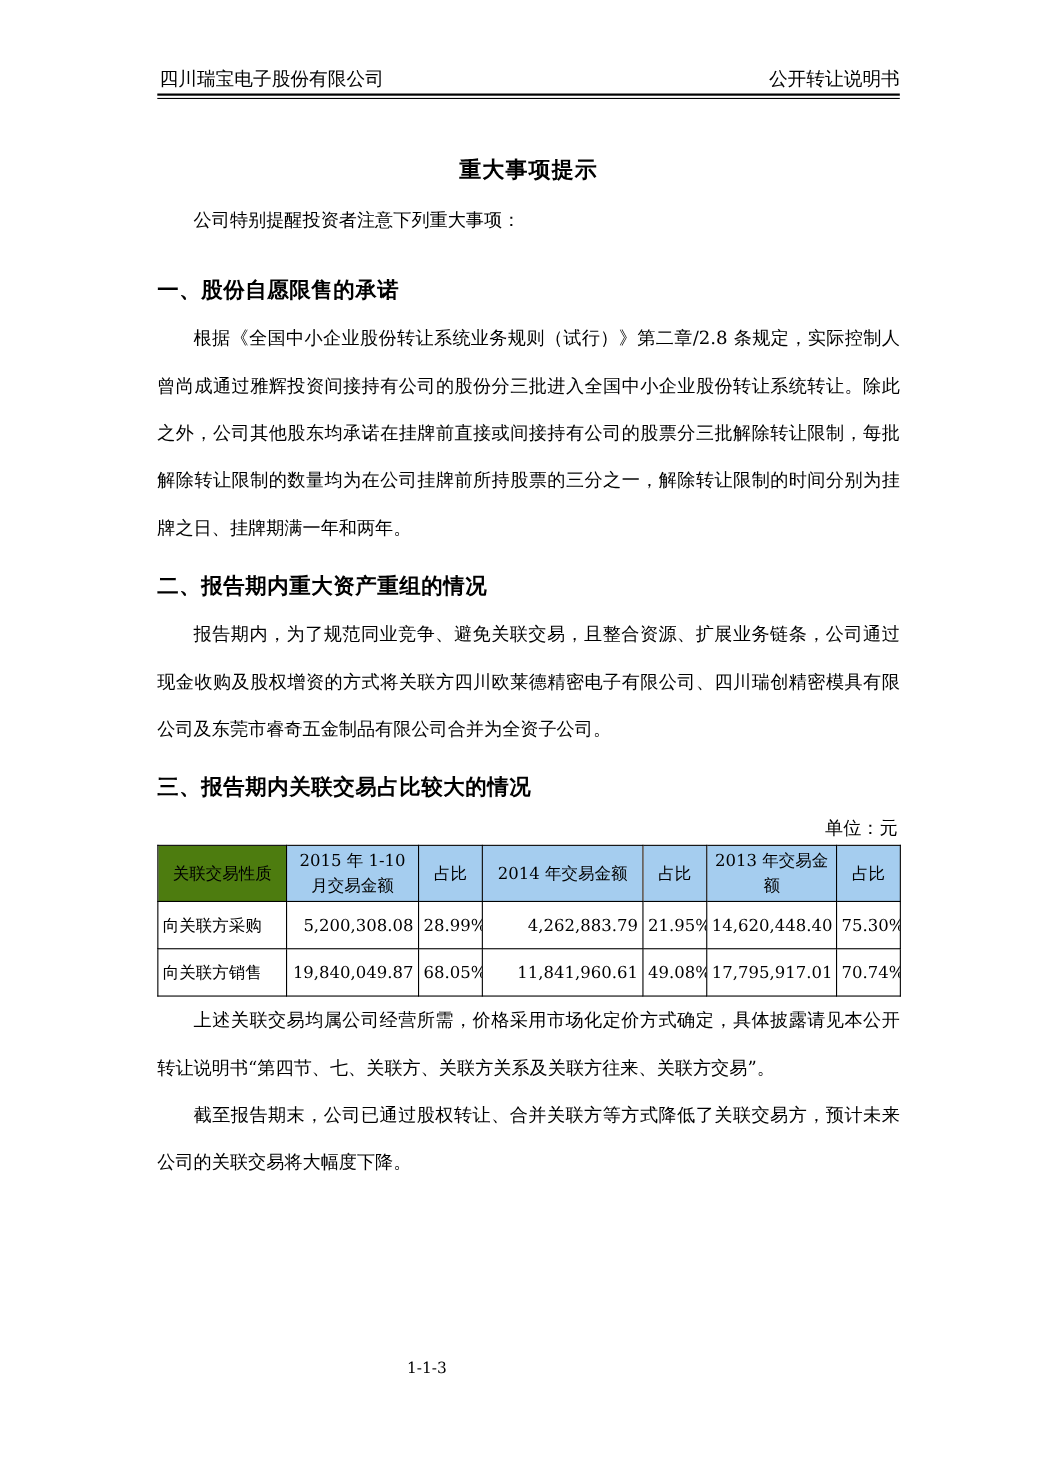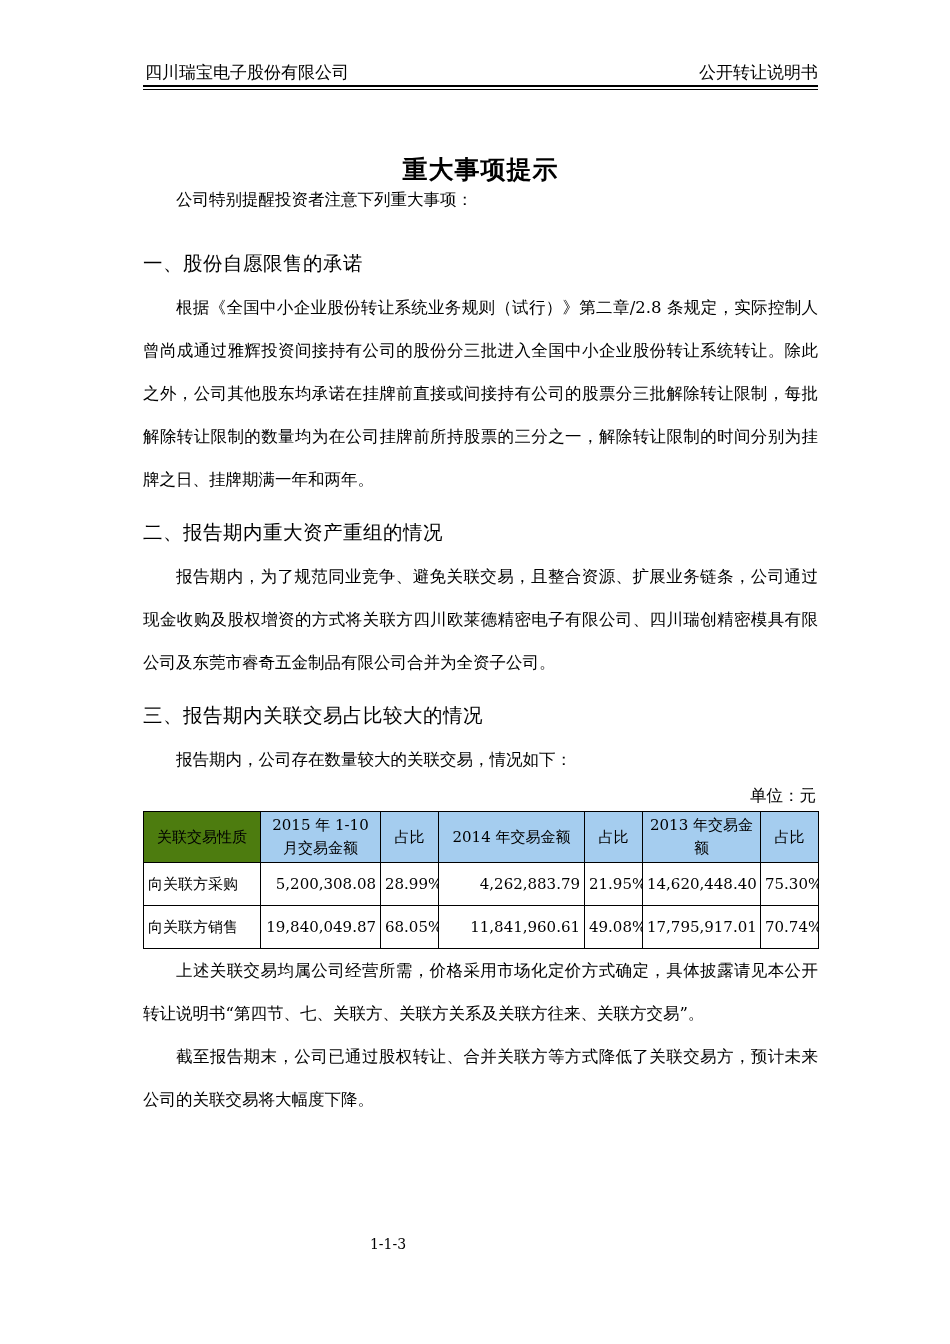--- a/index.html
+++ b/index.html
@@ -60,26 +60,26 @@
     top: 27px;
     width: 675px;
     height: 1px;
     background: #000000;
   }
 
   
   .doc-title {
     position: absolute;
     left: 0;
-    top: 136px;
+    top: 124px;
     width: 675px;
     text-align: center;
     font-family: "DejaVu Sans", "Liberation Sans", sans-serif;
     font-weight: bold;
-    font-size: 25px;
+    font-size: 20px;
     line-height: 34px;
     letter-spacing: 1px;
   }
 
   
   .flow {
     position: absolute;
     left: 0;
     top: 178px;
     width: 675px;
@@ -90,21 +90,21 @@
     font-size: 16.5px;
     line-height: 43px;
     text-align: justify;
     text-justify: inter-ideograph;
     text-indent: 2em;
     letter-spacing: 0px;
   }
   h2.section {
     margin: 0;
     font-family: "DejaVu Sans", "Liberation Sans", sans-serif;
-    font-weight: normal;
+    font-weight: bold;
     font-size: 19.5px;
     line-height: 44px;
     letter-spacing: 0.5px;
     text-indent: 0;
   }
   .sp-after-intro { height: 21px; }
   .sp-after-sec   { height: 10px; }
 
   .unit-label {
     font-family: "DejaVu Serif", "Liberation Serif", serif;
@@ -202,21 +202,20 @@
 
       <h2 class="section">一、股份自愿限售的承诺</h2>
       <p class="para">根据《全国中小企业股份转让系统业务规则（试行）》第二章/2.8 条规定，实际控制人曾尚成通过雅辉投资间接持有公司的股份分三批进入全国中小企业股份转让系统转让。除此之外，公司其他股东均承诺在挂牌前直接或间接持有公司的股票分三批解除转让限制，每批解除转让限制的数量均为在公司挂牌前所持股票的三分之一，解除转让限制的时间分别为挂牌之日、挂牌期满一年和两年。</p>
       <div class="sp-after-sec"></div>
 
       <h2 class="section">二、报告期内重大资产重组的情况</h2>
       <p class="para">报告期内，为了规范同业竞争、避免关联交易，且整合资源、扩展业务链条，公司通过现金收购及股权增资的方式将关联方四川欧莱德精密电子有限公司、四川瑞创精密模具有限公司及东莞市睿奇五金制品有限公司合并为全资子公司。</p>
       <div class="sp-after-sec"></div>
 
       <h2 class="section">三、报告期内关联交易占比较大的情况</h2>
-      <p class="para">报告期内，公司存在数量较大的关联交易，情况如下：</p>
 
       <p class="unit-label">单位：元</p>
 
       <table class="rel-table">
         <colgroup>
           <col class="c-label">
             <col class="c-amt1">
             <col class="c-pct1">
           <col class="c-amt2">
             <col class="c-pct2">

